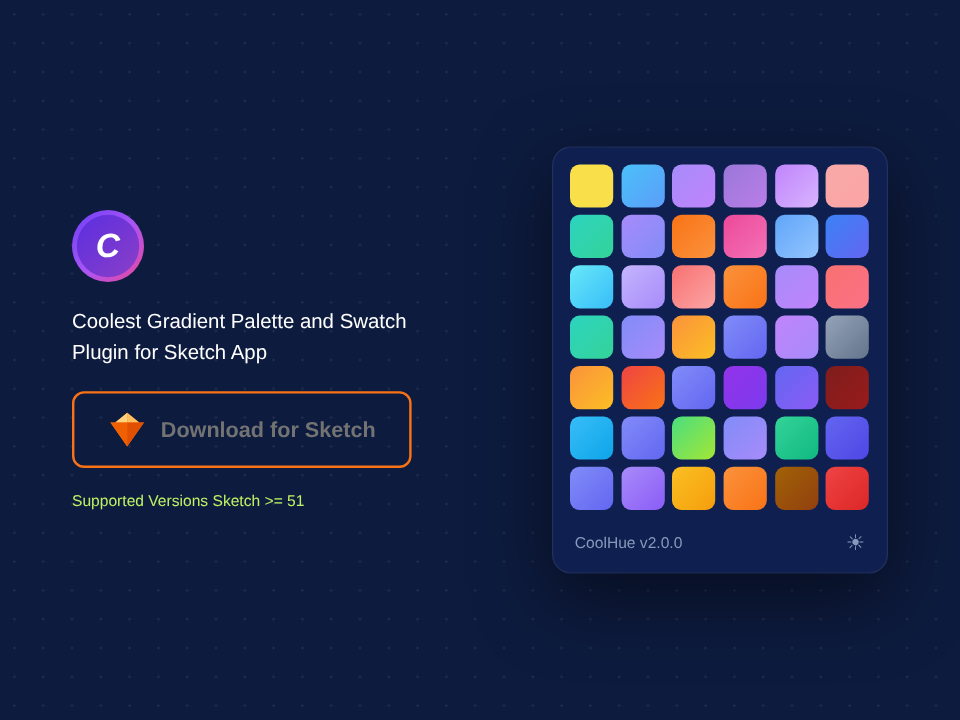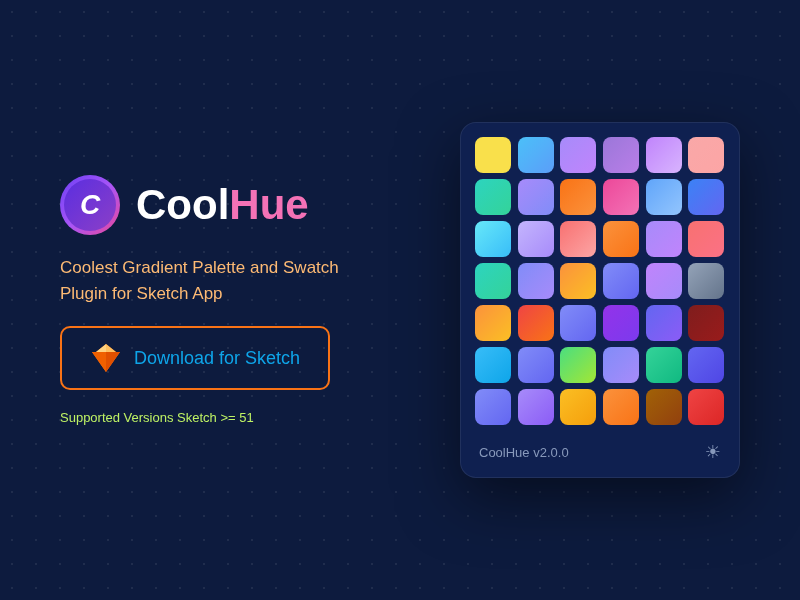--- a/index.html
+++ b/index.html
@@ -83,21 +83,21 @@
 
     .logo-cool {
       color: #ffffff;
     }
 
     .logo-hue {
       color: #f472b6;
     }
 
     .tagline {
-      color: #fdba74;
+      color: #ffffff;
       font-size: 17px;
       line-height: 1.5;
       max-width: 320px;
     }
 
     .download-btn {
       display: flex;
       align-items: center;
       gap: 12px;
       width: fit-content;
@@ -108,23 +108,23 @@
       cursor: pointer;
       transition: background 0.2s;
     }
 
     .sketch-icon {
       width: 32px;
       height: 32px;
     }
 
     .download-label {
-      color: #0ea5e9;
+      color: #737373;
       font-size: 18px;
-      font-weight: 400;
+      font-weight: 700;
     }
 
     .version-note {
       color: #bef264;
       font-size: 13px;
     }
 
     
     .plugin-card {
       width: 280px;
@@ -171,23 +171,20 @@
 
 <div class="bg-dots"></div>
 
 <div class="container">
 
   <div class="left-panel">
 
     <div class="logo-row">
       <div class="logo-icon">
         <span class="logo-c">C</span>
-      </div>
-      <div class="logo-text">
-        <span class="logo-cool">Cool</span><span class="logo-hue">Hue</span>
       </div>
     </div>
 
     <p class="tagline">Coolest Gradient Palette and Swatch Plugin for Sketch App</p>
 
     <button class="download-btn">
 
       <svg class="sketch-icon" viewBox="0 0 32 32" xmlns="http://www.w3.org/2000/svg">
         <polygon points="16,2 6,10 2,10 16,30 30,10 26,10" fill="#f97316"></polygon>
         <polygon points="16,2 6,10 16,10" fill="#ffd280"></polygon>

